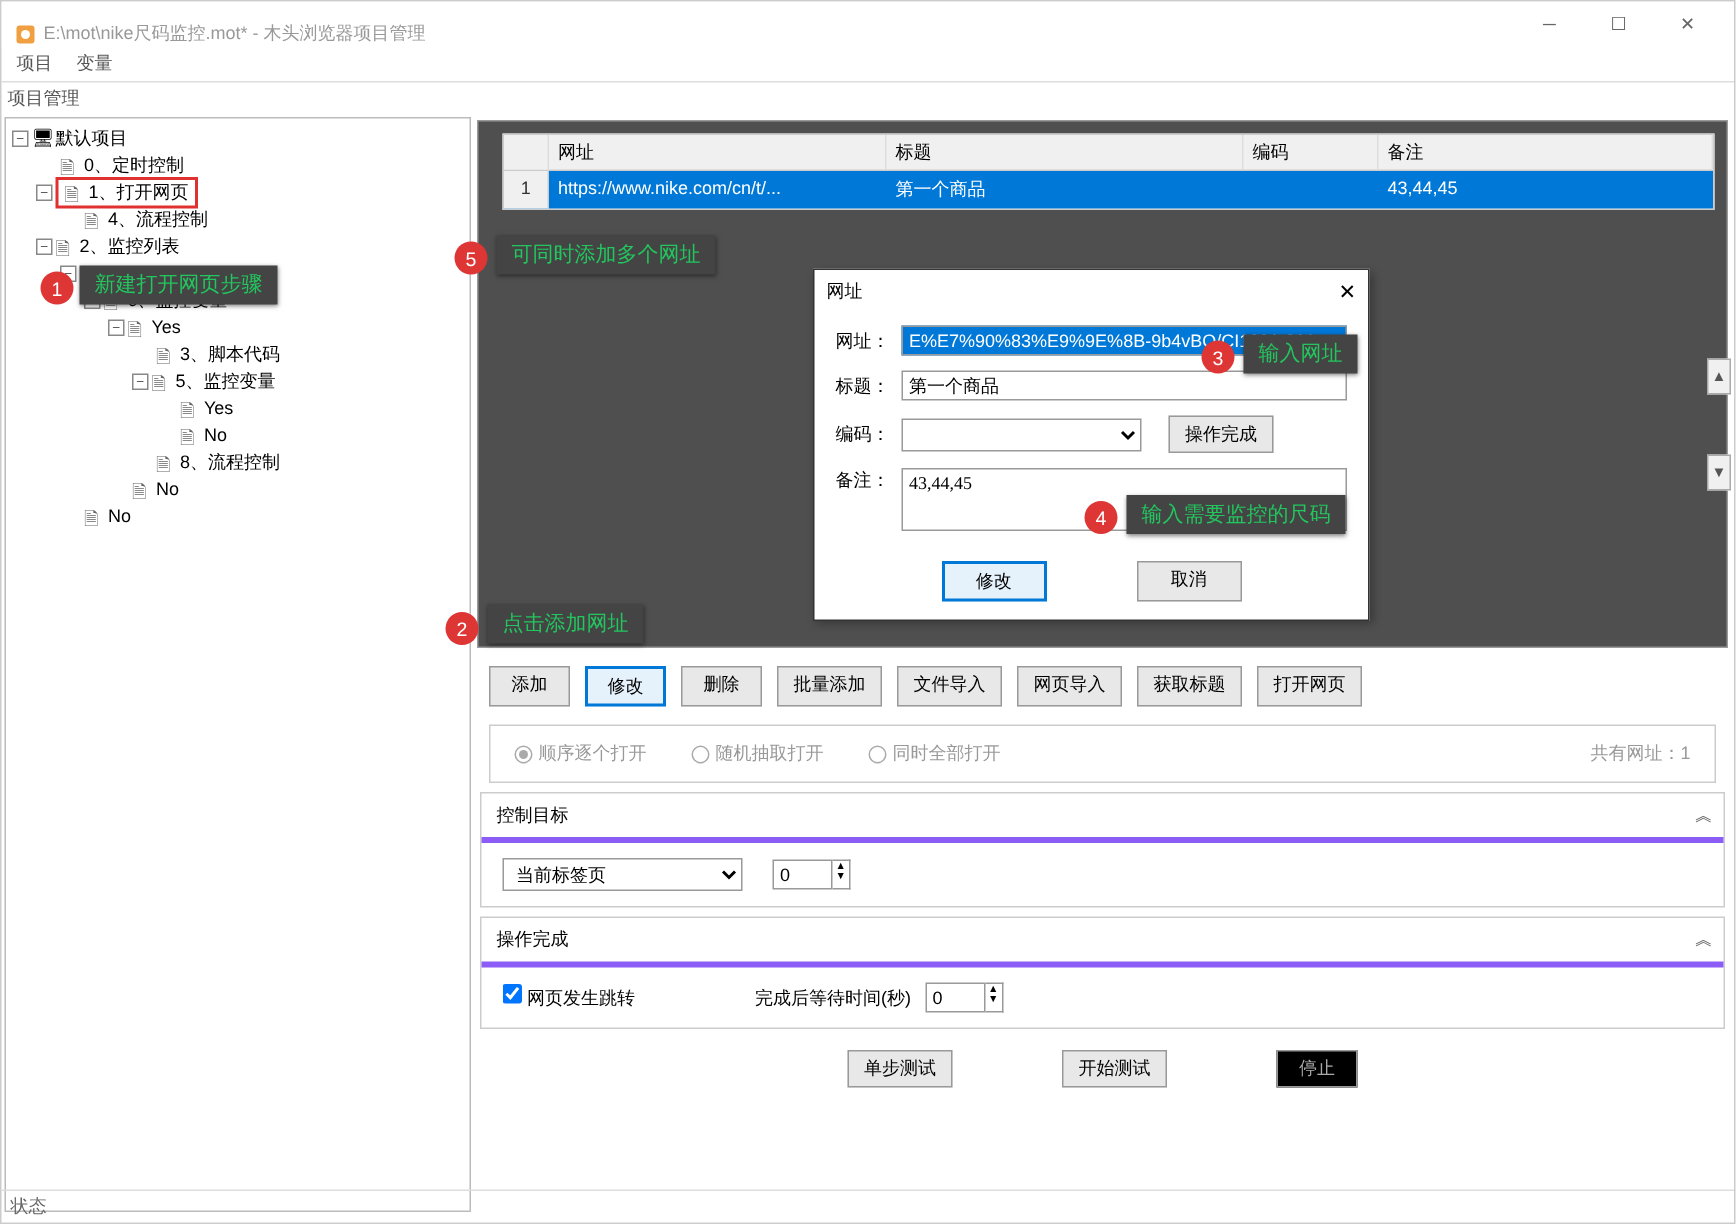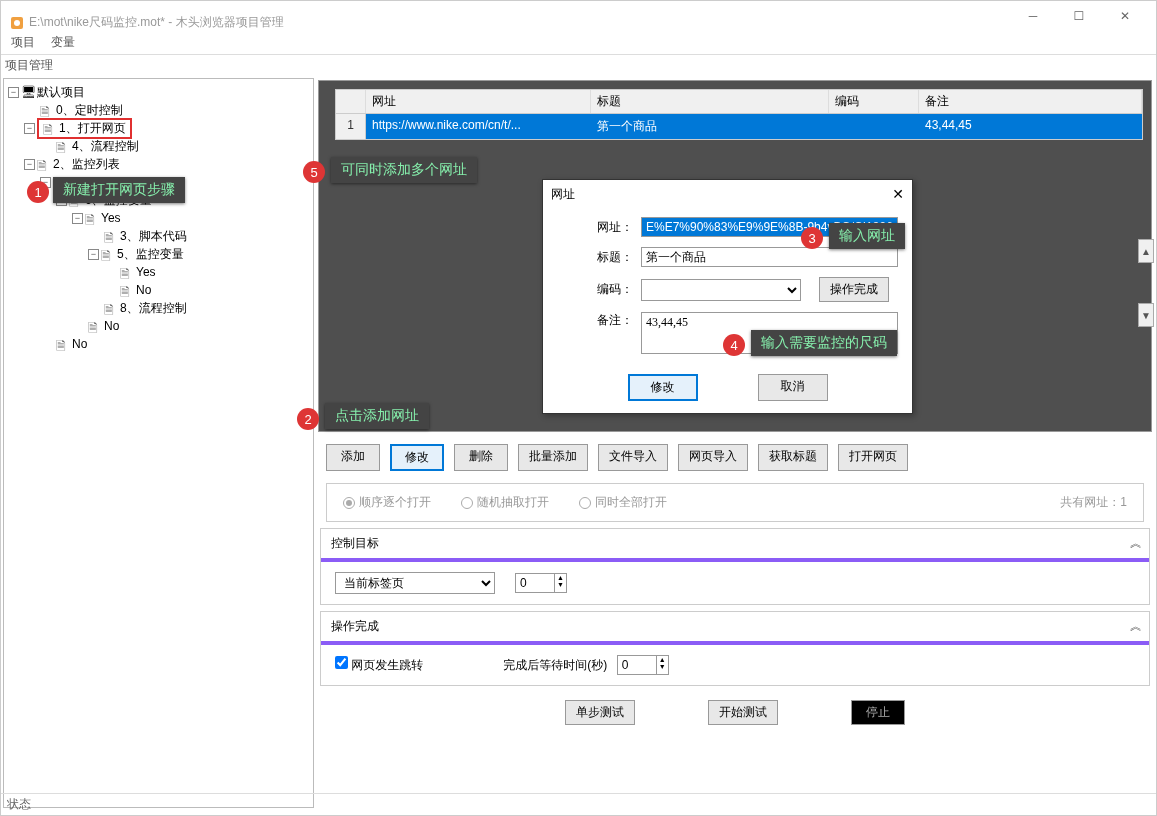--- a/index.html
+++ b/index.html
@@ -47,29 +47,29 @@
 .spinner-wrap { display: flex; align-items: stretch; }
 .spinner-wrap input { width: 40px; text-align: left; }
 .spinner-btns { display: flex; flex-direction: column; border: 1px solid #999; border-left: none; }
 .spinner-btns span { font-size: 7px; line-height: 1; padding: 0 2px; }
 .bottom-btns { display: flex; gap: 73px; justify-content: center; padding: 8px 0 4px 0; }
 .statusbar { position: absolute; bottom: 0; left: 0; right: 0; height: 22px; padding: 2px 6px; color: #666; border-top: 1px solid #ddd; }
 
 .dialog { position: absolute; top: 178px; left: 541px; width: 371px; background: #fff; border: 1px solid #333; box-shadow: 2px 2px 6px rgba(0,0,0,0.3); z-index: 10; }
 .dialog-title { display: flex; justify-content: space-between; padding: 6px 8px; }
 .dialog-close { font-size: 14px; cursor: pointer; }
-.dialog-body { padding: 8px 14px 4px 14px; margin-left: 40px; }
+.dialog-body { padding: 8px 14px 4px 14px; }
 .dialog-row { display: flex; align-items: center; margin-bottom: 10px; }
 .dialog-label { width: 44px; }
 .dialog-input { flex: 1; border: 1px solid #999; padding: 2px 4px; }
 .dialog-input.sel { background: #0078d7; color: #fff; }
 .dialog-textarea { flex: 1; border: 1px solid #999; padding: 2px 4px; height: 42px; resize: none; font-family: SimSun; }
 .dialog-footer { display: flex; justify-content: center; gap: 60px; padding: 6px 0 12px 0; }
 
-.callout { position: absolute; background: #444; color: #86efac; padding: 4px 10px; font-size: 14px; display: flex; align-items: center; z-index: 20; box-shadow: 0 1px 3px rgba(0,0,0,0.5); }
+.callout { position: absolute; background: #444; color: #22c55e; padding: 4px 10px; font-size: 14px; display: flex; align-items: center; z-index: 20; box-shadow: 0 1px 3px rgba(0,0,0,0.5); }
 .callout-num { position: absolute; width: 22px; height: 22px; border-radius: 50%; background: #de3535; color: #fff; display: flex; align-items: center; justify-content: center; font-size: 13px; z-index: 21; }
 .scroll-arrows { position: absolute; right: 2px; top: 238px; display: flex; flex-direction: column; gap: 40px; }
 .scroll-arrow { width: 16px; height: 24px; border: 1px solid #aaa; background: #f0f0f0; display: flex; align-items: center; justify-content: center; font-size: 10px; color: #555; }
 .chevrons { font-size: 12px; color: #666; letter-spacing: -3px; }
 </style>
 </head>
 <body>
 
 <div class="titlebar">
   <span class="icon">

